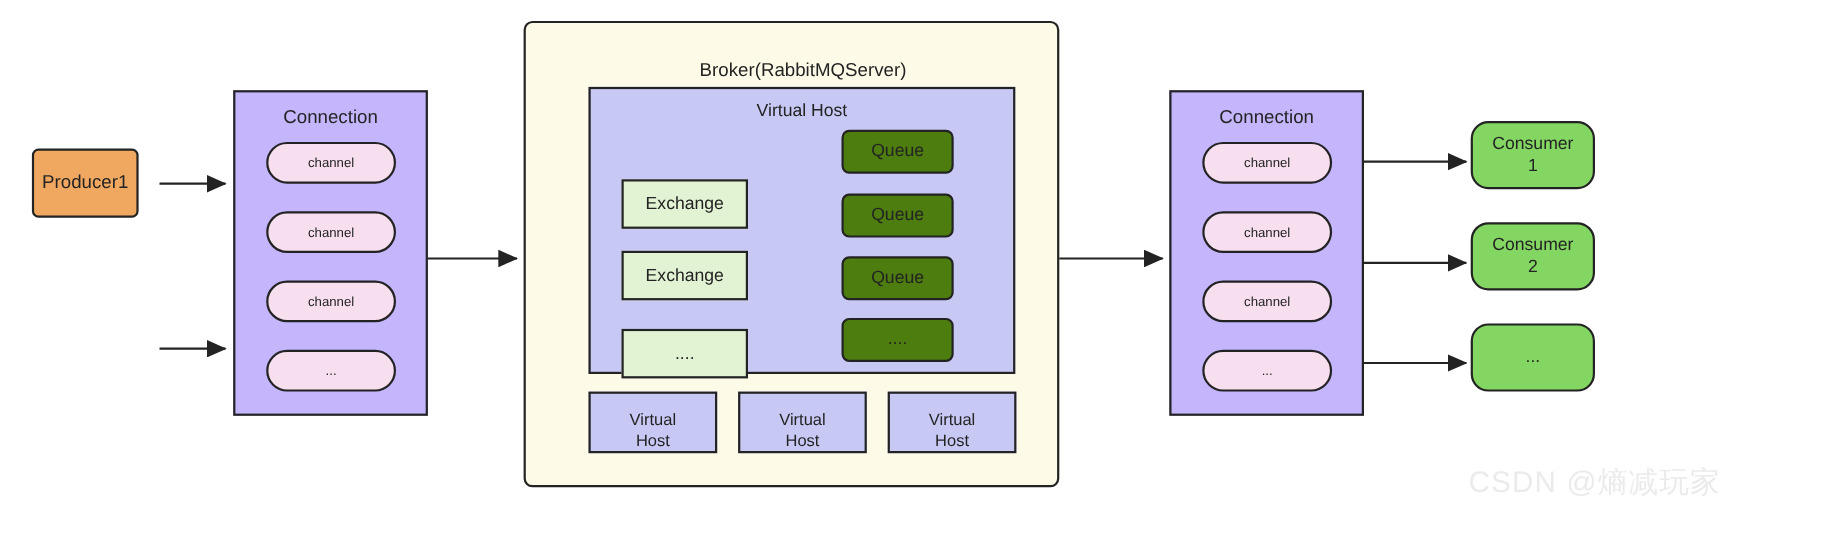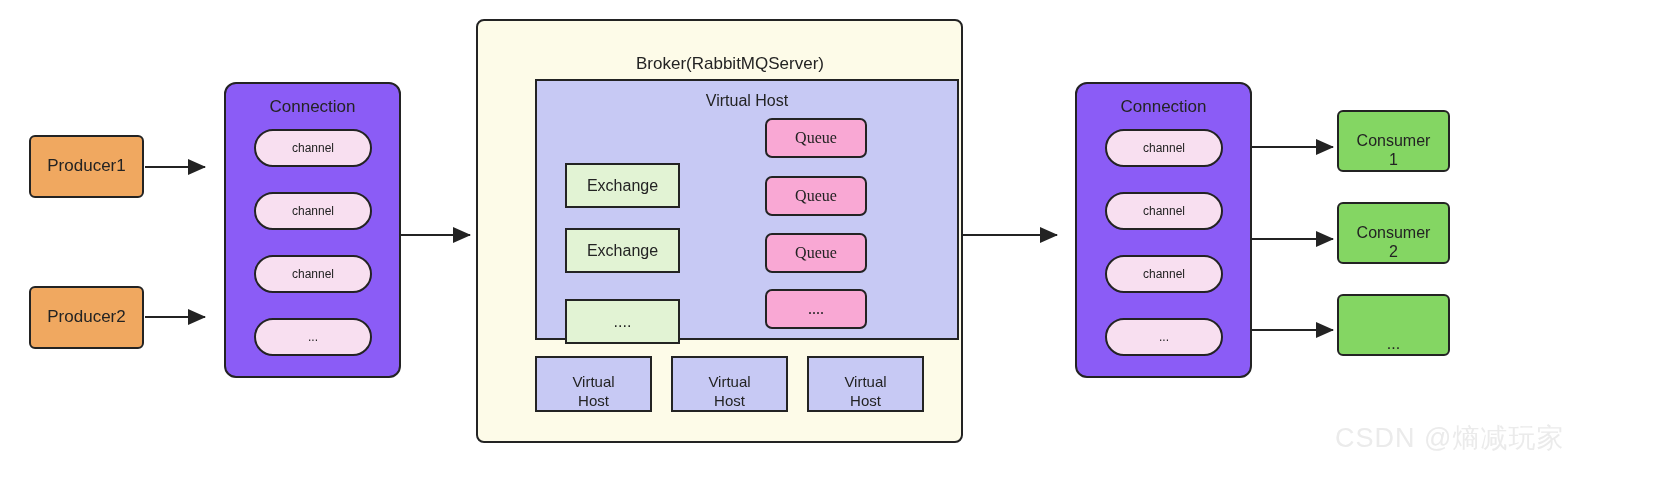--- a/index.html
+++ b/index.html
@@ -29,25 +29,24 @@
   }
   
   .producer {
     background: #F0A860;
     border: 2px solid #232323;
     border-radius: 6px;
     font-size: 17px;
   }
   
   .connection-panel {
-    background: #8b5cf6;
-    border: 2px solid #232323;
-    border-radius: 12px;
+    background: #c4b5fd;
+    border: 2px solid #232323;
+    border-radius: 0;
     display: block;
-    margin-left: 12px;
   }
   .panel-title {
     position: absolute;
     left: 0;
     right: 0;
     text-align: center;
     font-size: 17px;
     color: #232323;
   }
   .channel {
@@ -102,48 +101,46 @@
     display: flex;
     align-items: center;
     justify-content: center;
     font-size: 16px;
     color: #232323;
     margin-top: 28px;
   }
   .queue {
     position: absolute;
     box-sizing: border-box;
-    background: #f9a8d4;
+    background: #4d7c0f;
     border: 2px solid #232323;
     border-radius: 7px;
     display: flex;
     align-items: center;
     justify-content: center;
     font-size: 16px;
     color: #232323;
-    font-family: Liberation Serif, serif;
   }
   .vhost-small {
     position: absolute;
     box-sizing: border-box;
     background: #C7C9F4;
     border: 2px solid #232323;
     display: flex;
     align-items: flex-end;
     justify-content: center;
     font-size: 15px;
     color: #232323;
   }
   
   .consumer {
     background: #84D663;
     border: 2px solid #232323;
-    border-radius: 6px;
-    font-size: 16px;
-    align-items: flex-end;
+    border-radius: 16px;
+    font-size: 16px;
   }
   
   #arrows {
     position: absolute;
     left: 0;
     top: 0;
     width: 1670px;
     height: 496px;
     pointer-events: none;
   }
@@ -182,36 +179,35 @@
 
     <line x1="676" y1="228" x2="757" y2="256" stroke="#232323" stroke-width="2" marker-end="url(#ah)"></line>
 
     <line x1="1240" y1="147" x2="1333" y2="147" stroke="#232323" stroke-width="2" marker-end="url(#ah)"></line>
 
     <line x1="1240" y1="239" x2="1333" y2="239" stroke="#232323" stroke-width="2" marker-end="url(#ah)"></line>
 
     <line x1="1240" y1="330" x2="1333" y2="330" stroke="#232323" stroke-width="2" marker-end="url(#ah)"></line>
   </svg>
 
-  <div class="node producer" style="left:29px; top:135px; width:115px; height:63px;">Producer1</div>
-
-  <div class="node producer" style="left:29px; top:286px; width:115px; height:63px;">Producer2</div>
+  <div class="node producer" style="left:29px; top:135px; width:97px; height:63px;">Producer1</div>
+
 
   <div class="node connection-panel" style="left:212px; top:82px; width:177px; height:296px;">
     <div class="panel-title" style="top:13px;">Connection</div>
     <div class="channel" style="left:28px; top:45px; width:118px; height:38px;">channel</div>
     <div class="channel" style="left:28px; top:108px; width:118px; height:38px;">channel</div>
     <div class="channel" style="left:28px; top:171px; width:118px; height:38px;">channel</div>
     <div class="channel" style="left:28px; top:234px; width:118px; height:38px;">...</div>
   </div>
 
   <div class="node broker" style="left:476px; top:19px; width:487px; height:424px;">
     <div class="broker-title" style="top:33px;">Broker(RabbitMQServer)</div>
 
-    <div class="vhost-main" style="left:57px; top:58px; width:424px; height:261px;">
+    <div class="vhost-main" style="left:57px; top:58px; width:388px; height:261px;">
       <div class="vhost-title" style="top:10px;">Virtual Host</div>
 
       <div class="exchange" style="left:28px; top:54px; width:115px; height:45px;">Exchange</div>
       <div class="exchange" style="left:28px; top:119px; width:115px; height:45px;">Exchange</div>
       <div class="exchange" style="left:28px; top:190px; width:115px; height:45px;">....</div>
 
       <div class="queue" style="left:228px; top:37px; width:102px; height:40px;">Queue</div>
       <div class="queue" style="left:228px; top:95px; width:102px; height:40px;">Queue</div>
       <div class="queue" style="left:228px; top:152px; width:102px; height:40px;">Queue</div>
       <div class="queue" style="left:228px; top:208px; width:102px; height:40px;">....</div>

